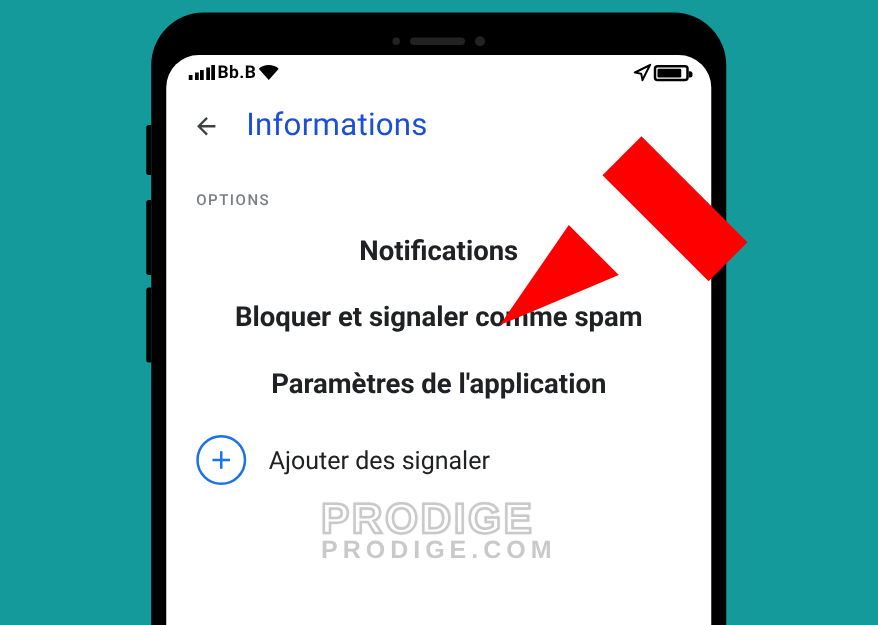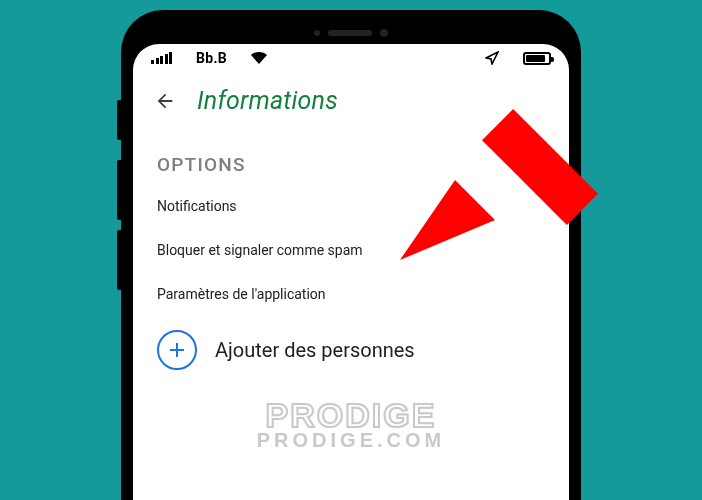--- a/index.html
+++ b/index.html
@@ -57,21 +57,21 @@
     height: 28px;
     display: flex;
     align-items: center;
     justify-content: space-between;
     padding: 0 18px;
     font-size: 14px;
     font-weight: 700;
     color: #000;
     letter-spacing: .3px;
   }
-  .status-left, .status-right { display: flex; align-items: center; gap: 24px; }
+  .status-left, .status-right { display: flex; align-items: center; gap: 2px; }
   .signal { display: flex; align-items: flex-end; gap: 1.5px; }
   .signal span { width: 3px; background: #000; display: block; }
   .signal span:nth-child(1){height:4px}
   .signal span:nth-child(2){height:6px}
   .signal span:nth-child(3){height:8px}
   .signal span:nth-child(4){height:10px}
   .signal span:nth-child(5){height:12px}
   .wifi svg, .loc svg { display:block; }
   .battery {
     width: 28px; height: 13px; border: 2px solid #000; border-radius: 3px;
@@ -83,36 +83,37 @@
   }
   .battery .fill { position:absolute; left:1px; top:1px; bottom:1px; width: 80%; background:#000; border-radius:1px; }
 
   .app-bar {
     display: flex;
     align-items: center;
     gap: 20px;
     padding: 14px 20px 10px 20px;
   }
   .back-btn { width: 24px; height: 24px; display:flex; align-items:center; justify-content:center; cursor:pointer; }
-  .title { font-size: 25px; color: #15803d; font-weight: 400; letter-spacing:.2px;font-style:italic; }
+  .title { font-size: 25px; color: #1d4ed8; font-weight: 400; letter-spacing:.2px; }
 
   .section-label {
-    font-size: 19px;
+    font-size: 12px;
     letter-spacing: 1.2px;
     color: #7b7f84;
     padding: 28px 24px 8px 24px;
     font-weight: 500;
   }
 
   .list-item {
-    font-size: 14px;
+    font-size: 22px;
     color: #202124;
     padding: 14px 24px;
     cursor: pointer;
-    font-weight: 400;
+    font-weight: 700;
+    text-align: center;
   }
 
   .add-row {
     display: flex;
     align-items: center;
     gap: 18px;
     padding: 14px 24px 30px 24px;
     cursor: pointer;
   }
   .add-icon {
@@ -131,21 +132,20 @@
     left: 400px;
     top: 90px;
     pointer-events: none;
   }
 
   
   .watermark {
     position: absolute;
     left: 50%; transform: translateX(-50%);
     bottom: 48px;
-    text-align: center;
     opacity: .45;
     pointer-events: none;
   }
   .wm-top {
     font-family: Impact, "Arial Black", sans-serif;
     font-size: 34px;
     letter-spacing: 2px;
     color: #fff;
     -webkit-text-stroke: 2px #888;
     text-shadow: 0 0 2px #666;
@@ -217,21 +217,21 @@
     <div class="list-item">Notifications</div>
     <div class="list-item">Bloquer et signaler comme spam</div>
     <div class="list-item">Paramètres de l'application</div>
 
     <div class="add-row">
       <div class="add-icon">
         <svg width="20" height="20" viewBox="0 0 20 20">
             <path d="M9 3h2v14H9zM3 9h14v2H3z" fill="#1a73e8"></path>
           </svg>
       </div>
-      <div class="add-text">Ajouter des personnes</div>
+      <div class="add-text">Ajouter des signaler</div>
     </div>
 
   </div>
 </div>
 
 <svg class="arrow" width="210" height="210" viewBox="0 0 210 210">
   <g fill="#ff0000">
     <rect x="80" y="55" width="120" height="44" transform="rotate(45 140 77)"></rect>
     <polygon points="0,170 95,130 55,90"></polygon>
   </g>

